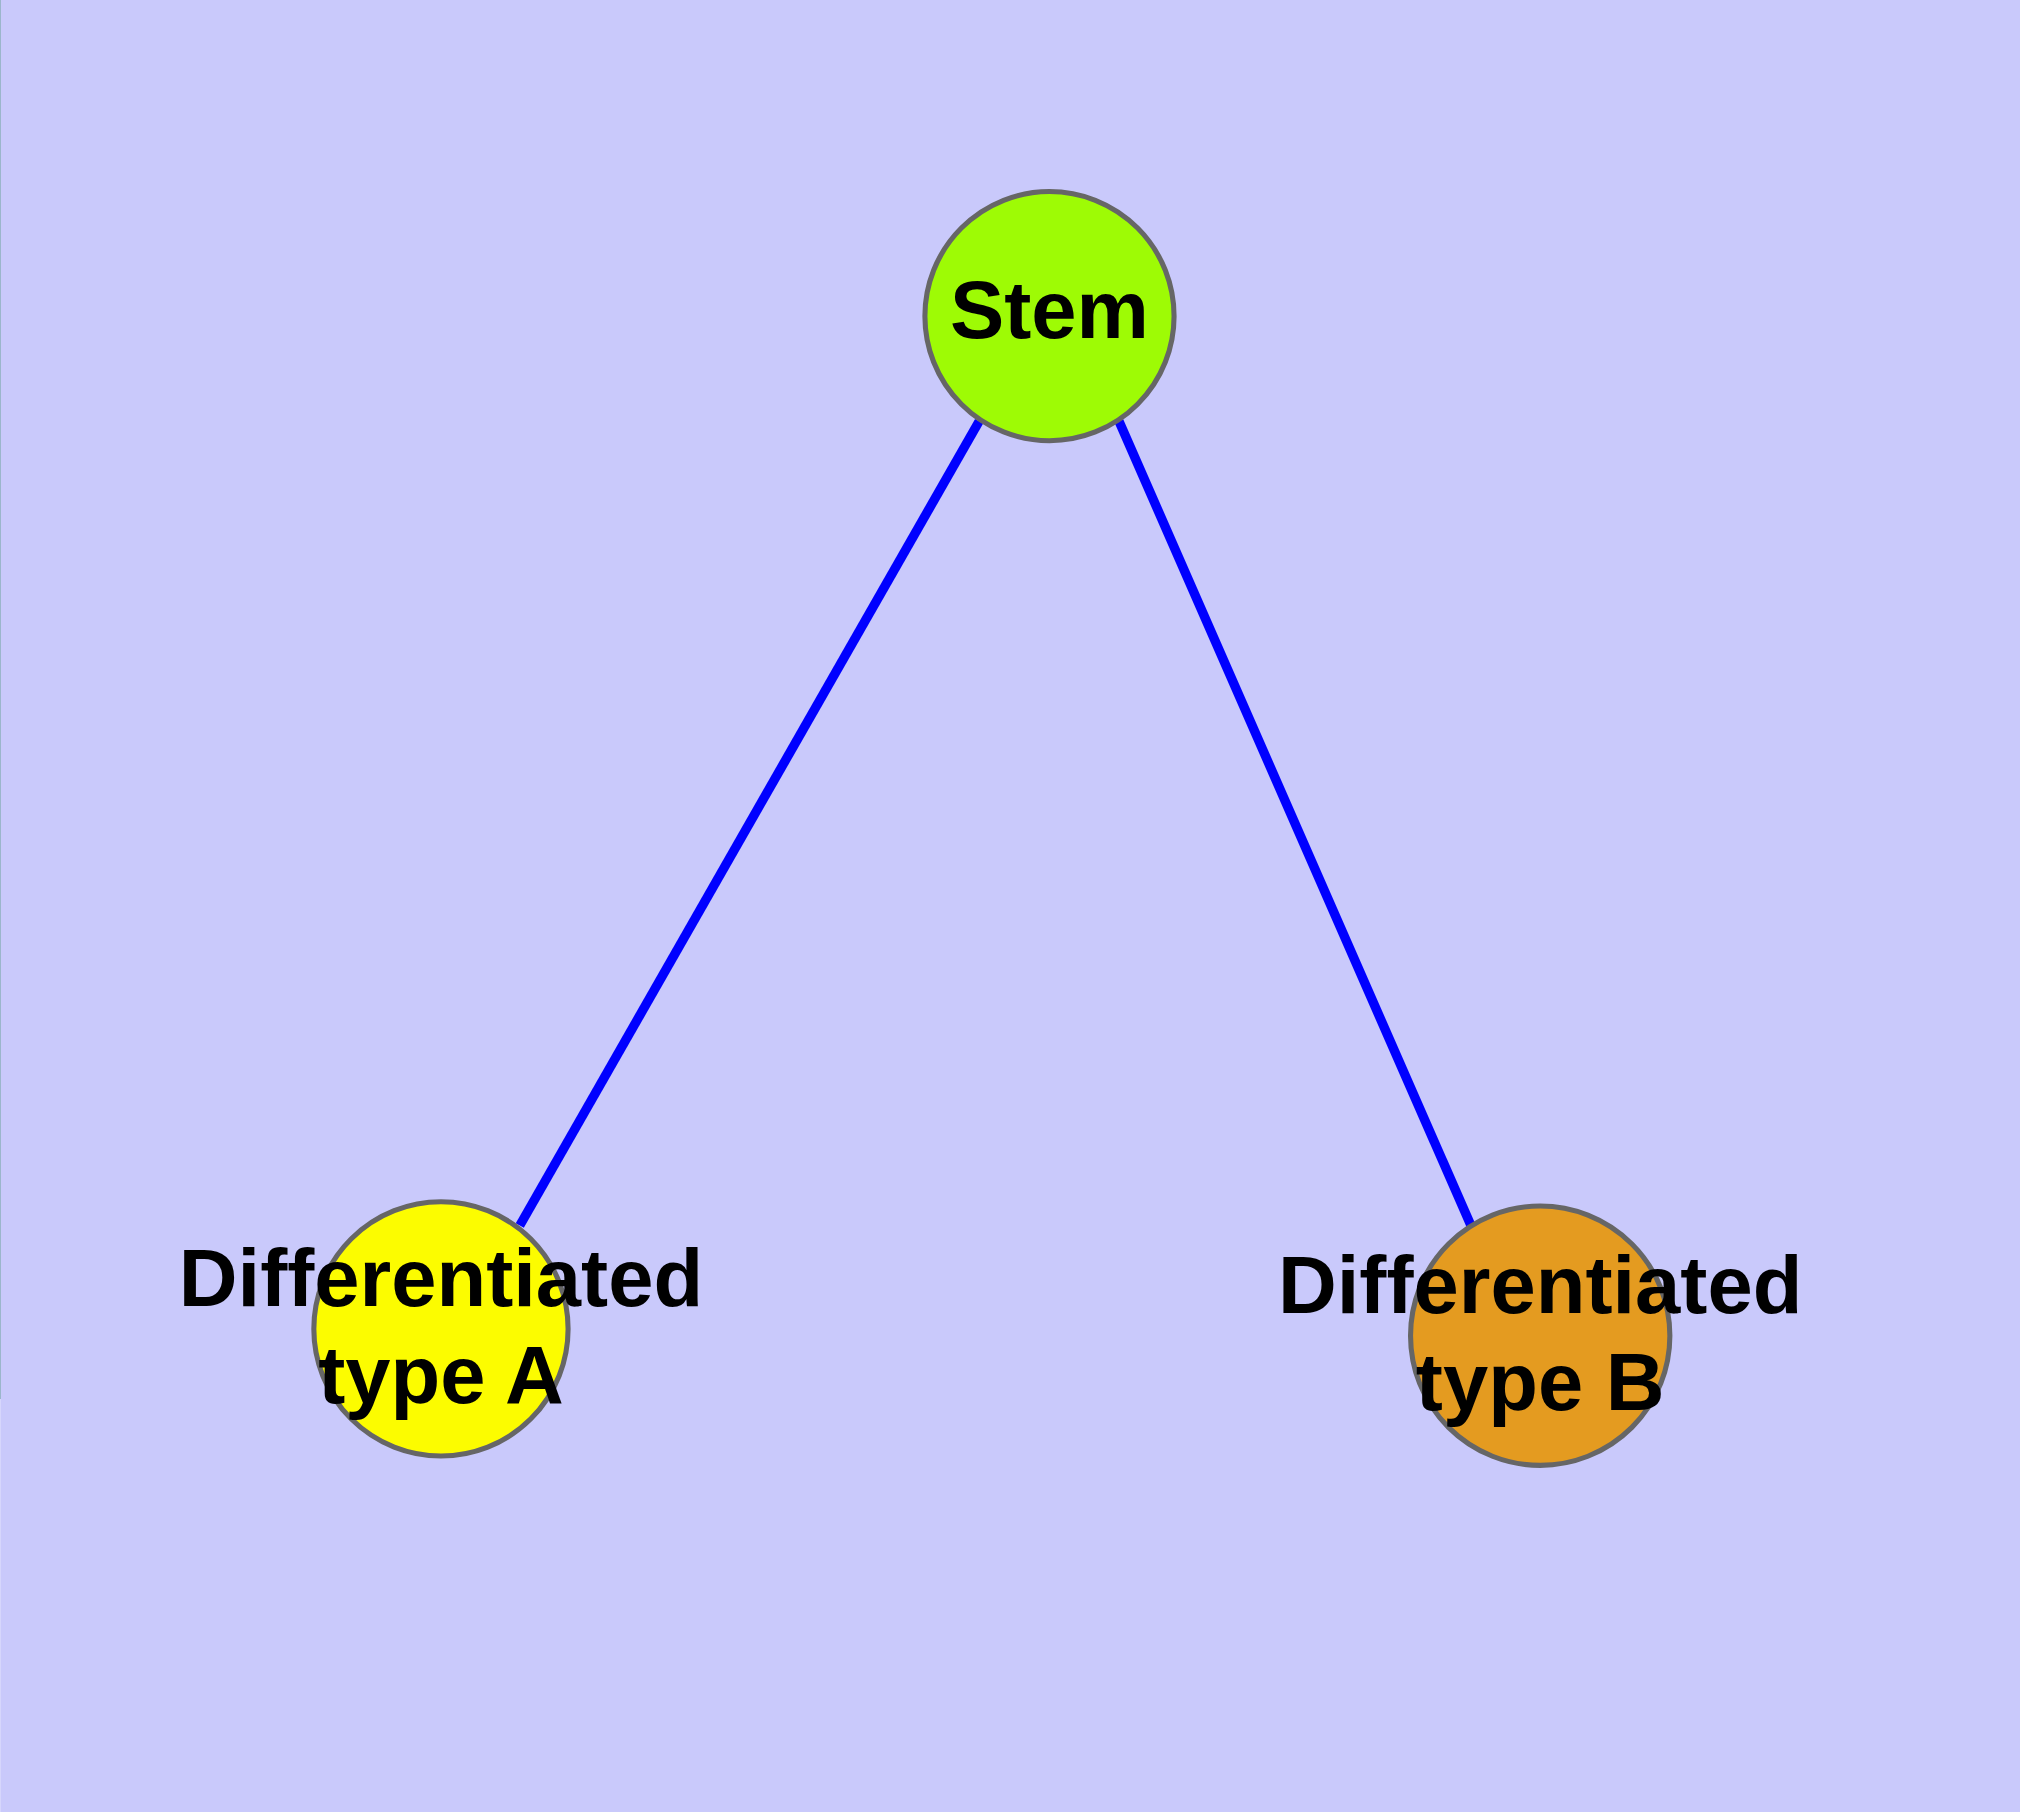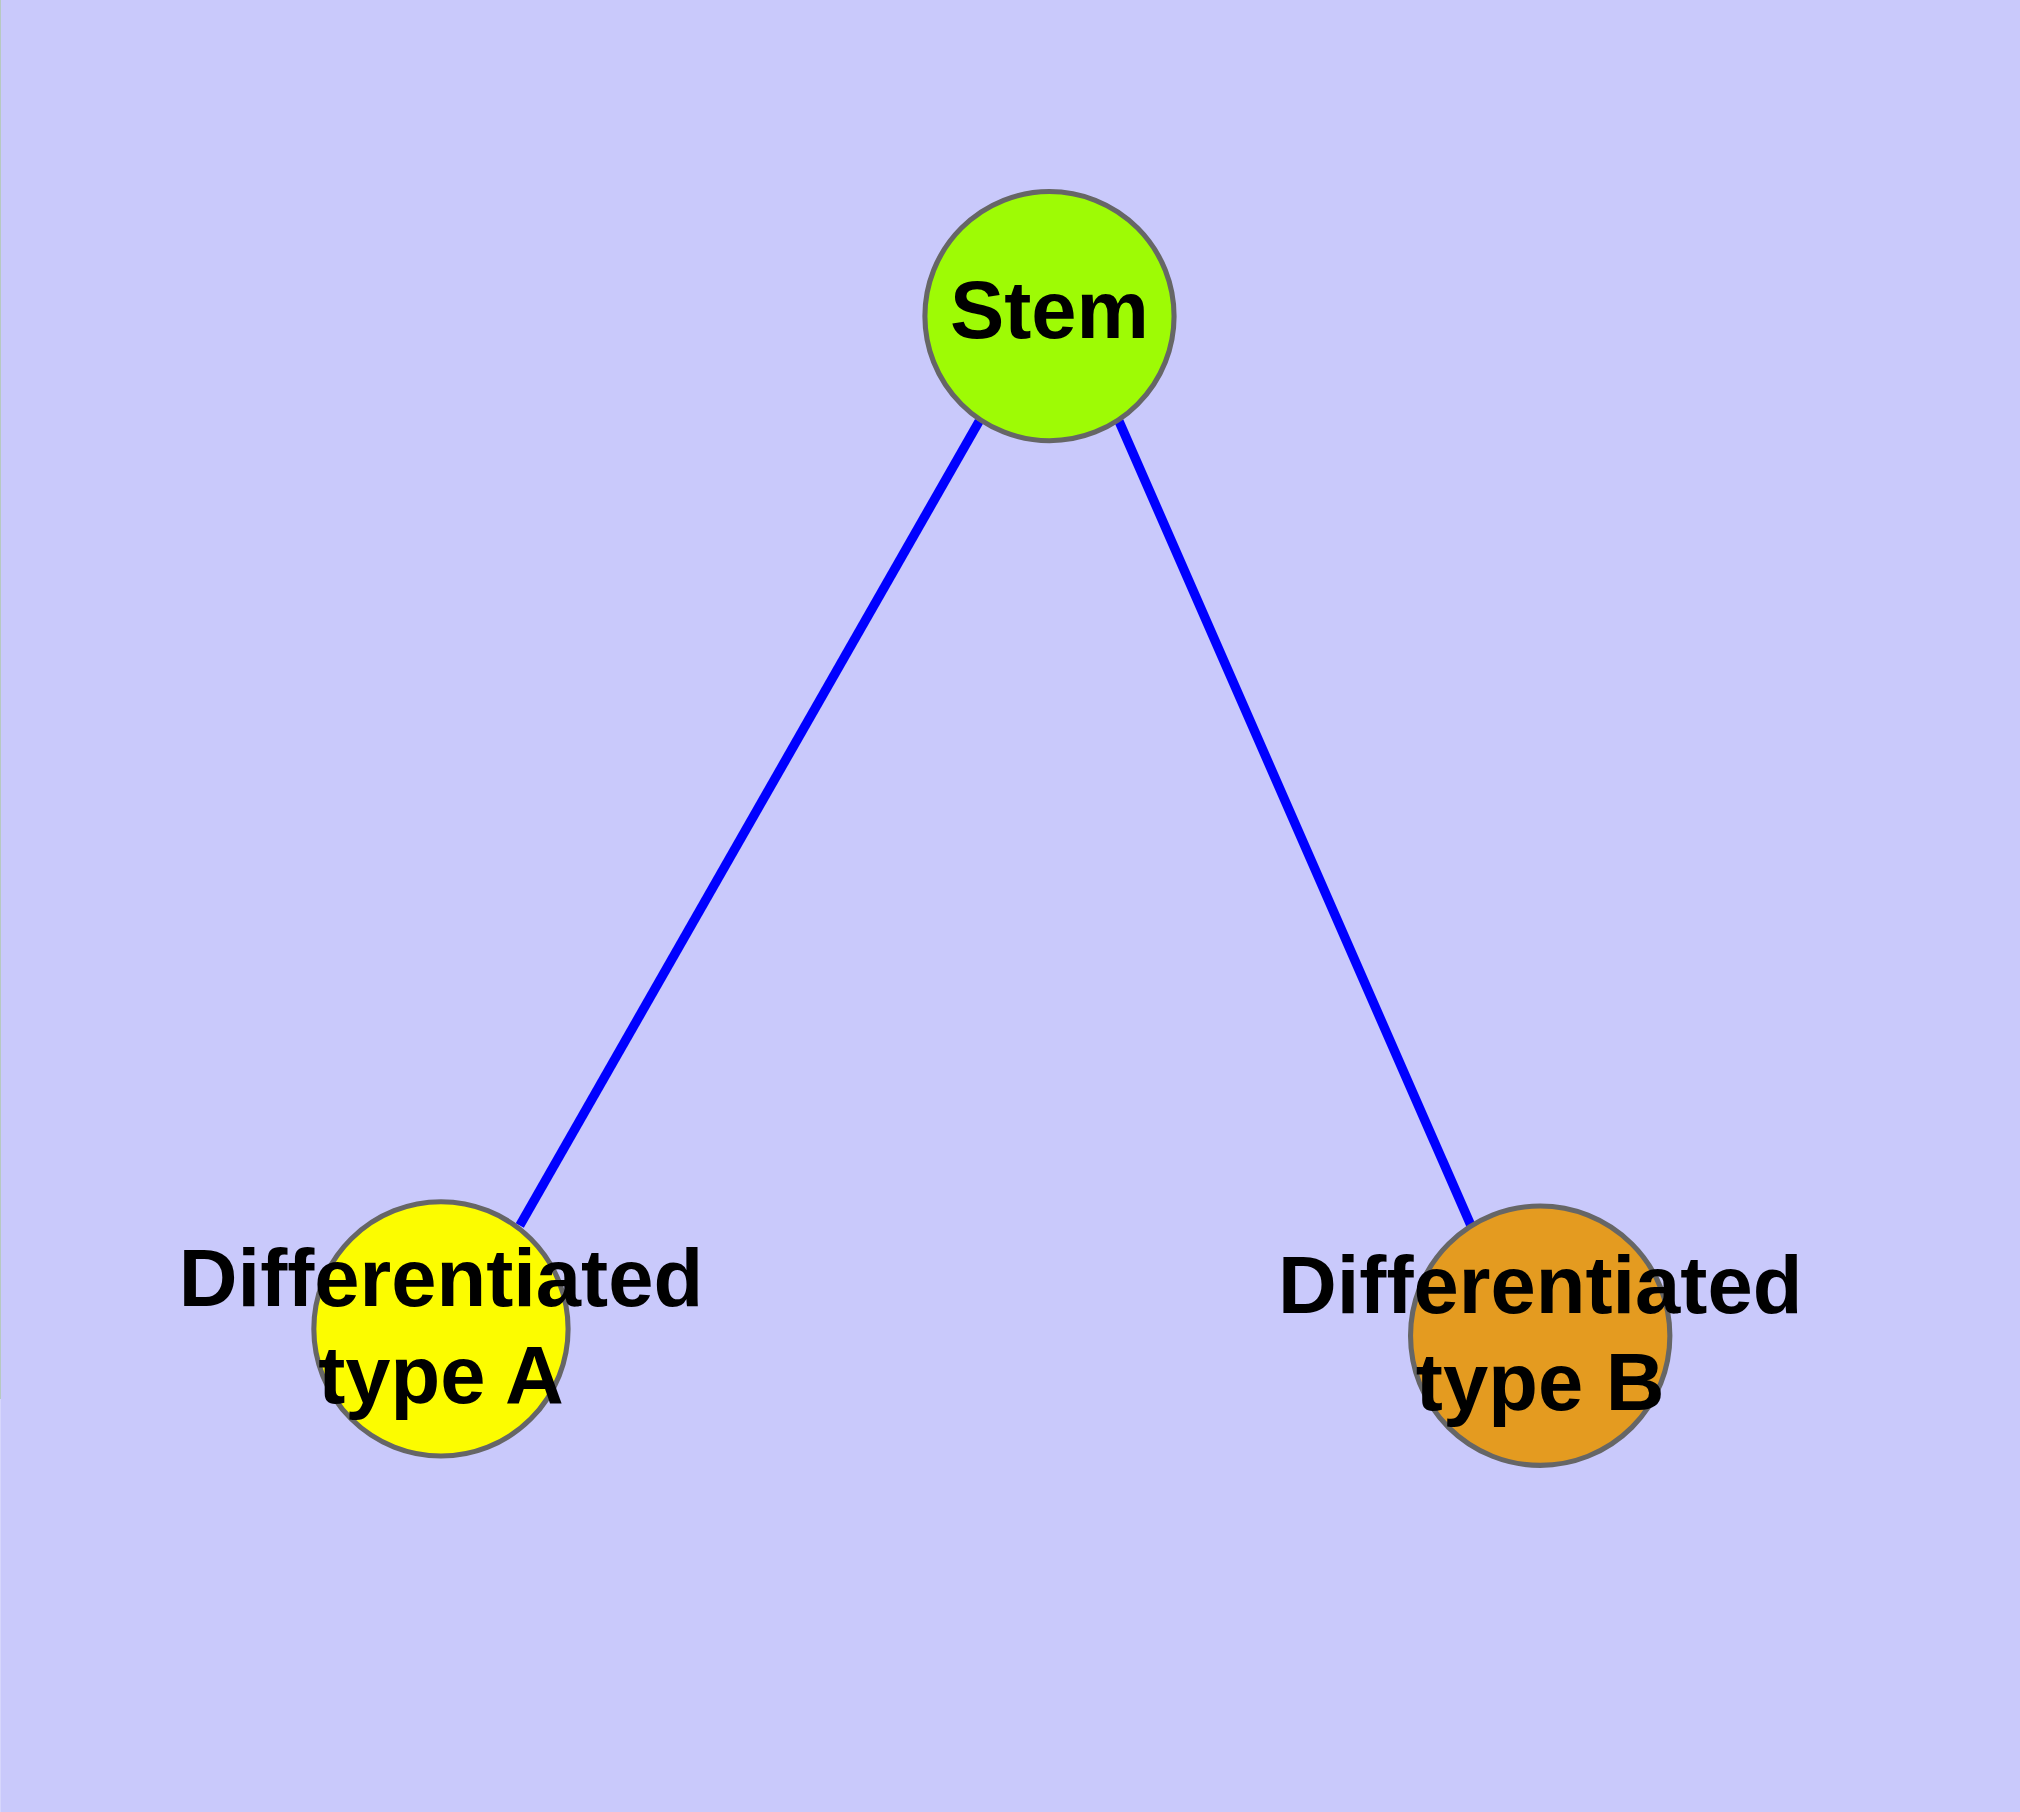--- a/index.html
+++ b/index.html
@@ -9,21 +9,21 @@
   body {
     width: 2021px;
     height: 1812px;
     overflow: hidden;
     font-family: "Liberation Sans", sans-serif;
   }
   #diagram-canvas {
     position: relative;
     width: 2021px;
     height: 1399px;
-    background: #84cc16;
+    background: #15803d;
   }
   #graph-svg {
     position: absolute;
     top: 0;
     left: 0;
     width: 2021px;
     height: 1812px;
     display: block;
   }
   .node-label {

